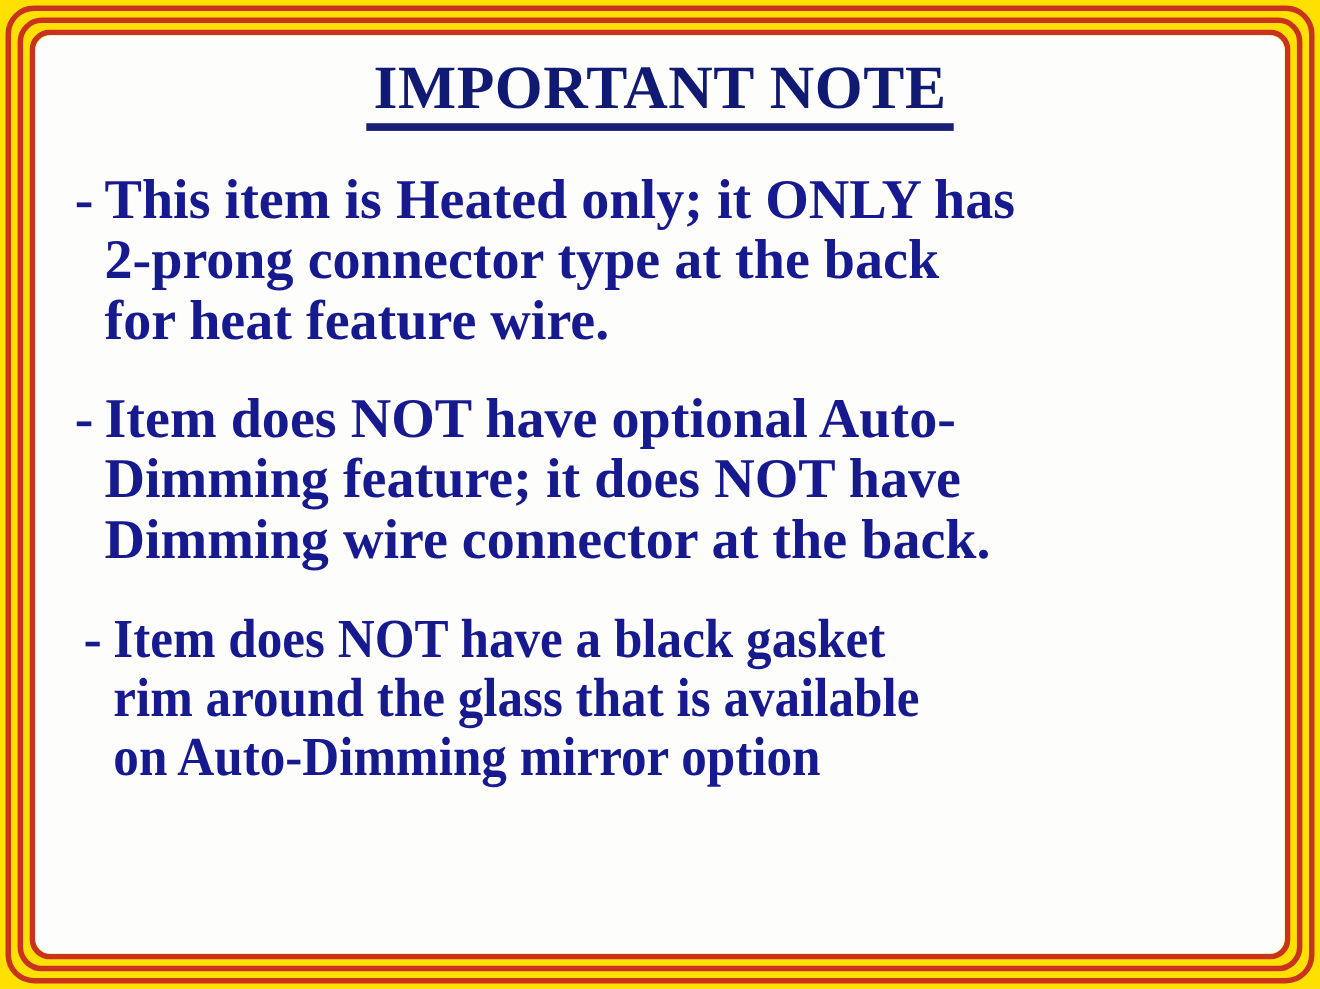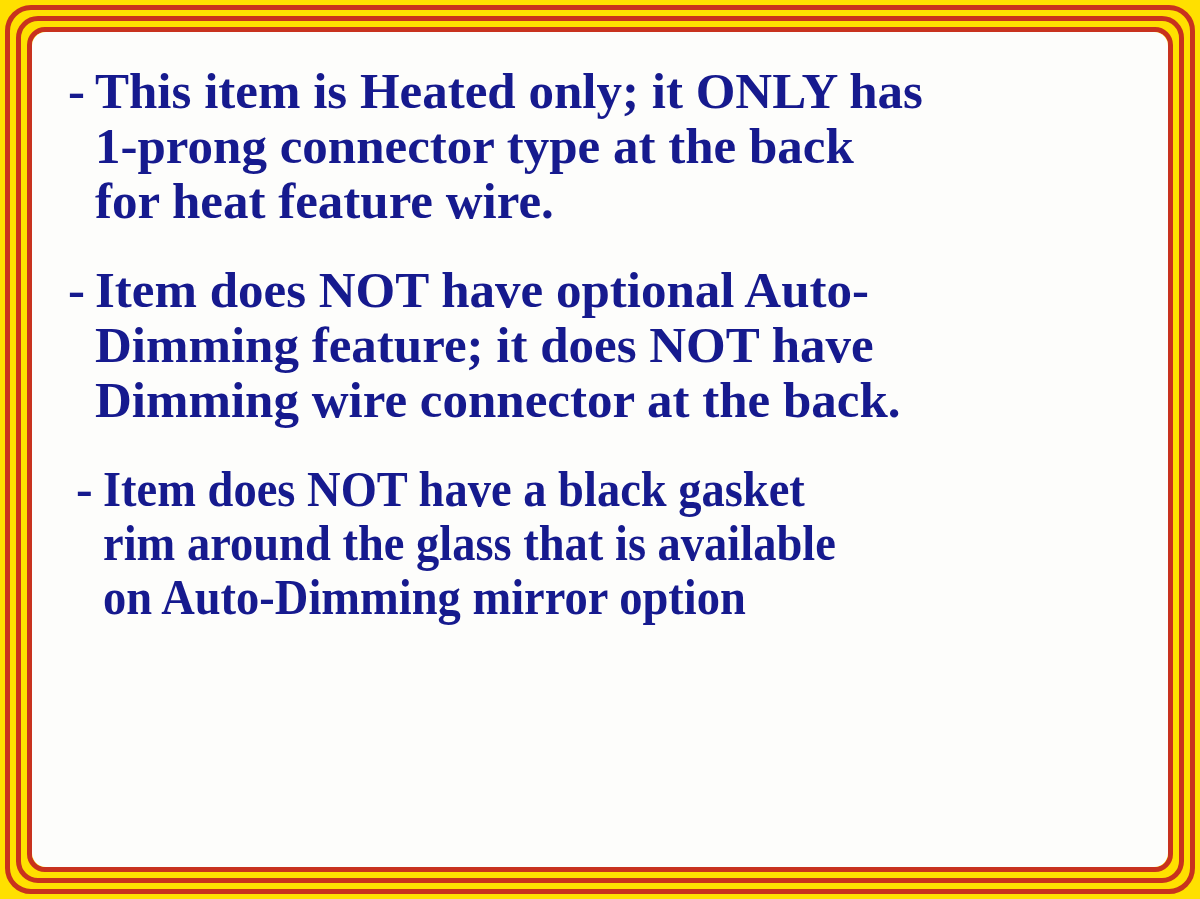--- a/index.html
+++ b/index.html
@@ -132,27 +132,30 @@
 <div id="page">
 
   <div class="frame frame-bg"></div>
   <div class="frame frame-red-1"></div>
   <div class="frame frame-red-2"></div>
   <div class="frame frame-red-3"></div>
   <div class="frame frame-white"></div>
 
   <div class="content">
 
+    <div class="note-title">
+      <span class="note-title-inner">IMPORTANT NOTE</span>
+    </div>
 
     <ul class="bullets">
 
       <li class="bullet b1">
         <span class="bullet-dash">-</span>
         <span class="bullet-text">This item is Heated only; it ONLY has
-1-prong connector type at the back
+2-prong connector type at the back
 for heat feature wire.</span>
       </li>
 
       <li class="bullet b2">
         <span class="bullet-dash">-</span>
         <span class="bullet-text">Item does NOT have optional Auto-
 Dimming feature; it does NOT have
 Dimming wire connector at the back.</span>
       </li>
 

